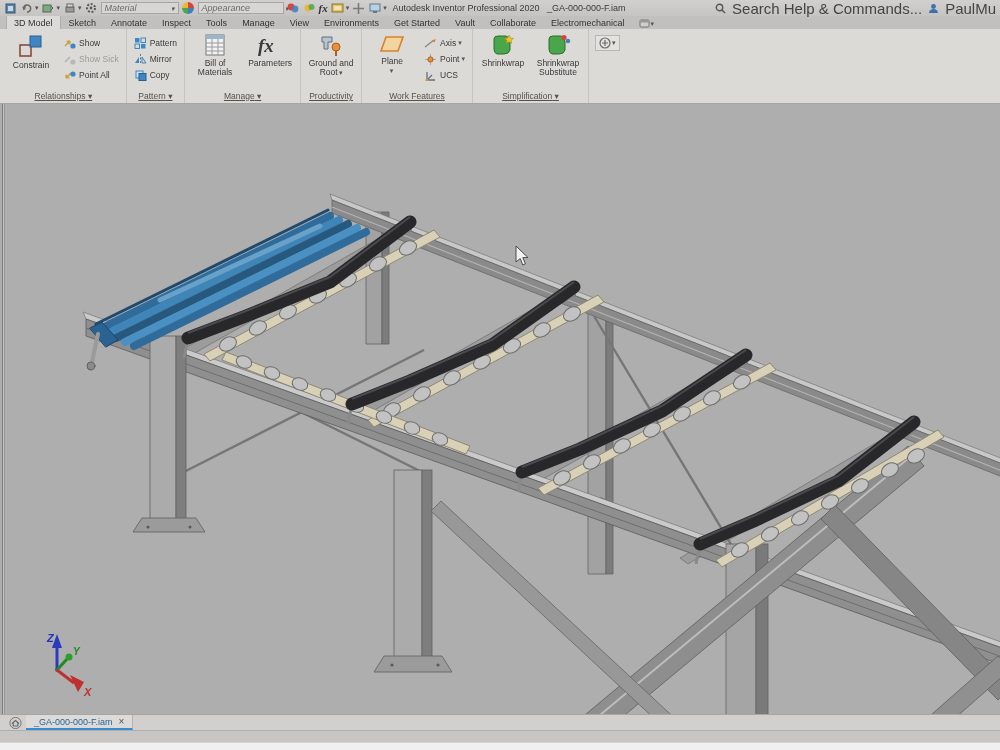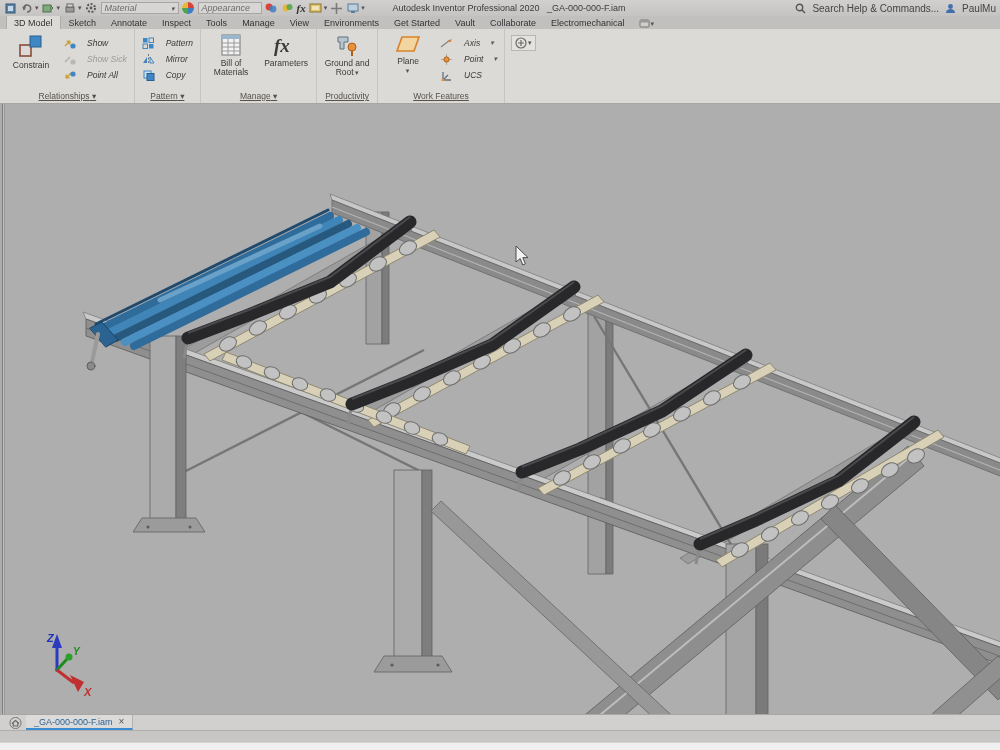--- a/index.html
+++ b/index.html
@@ -8,41 +8,41 @@
   .window { width:1000px; height:750px; display:flex; flex-direction:column; position:relative; }
 
   
   .titlebar { height:16px; background:linear-gradient(#d2d0ce,#c6c4c2);
     display:flex; align-items:center; font-size:9px; color:#3c3c3c; padding:0 4px; position:relative; }
   .qat { display:flex; align-items:center; gap:3px; }
   .qicon { width:13px; height:12px; display:inline-flex; align-items:center; justify-content:center; }
   .ddar { font-size:7px; color:#555; margin-left:-1px; }
   .combo { display:flex; align-items:flex-end; gap:4px; border:1px solid #a8a6a4; background:#d8d6d4;
     color:#6a6a6a; font-style:italic; height:12px; padding:0 3px; width:78px; justify-content:space-between; }
-  .combo.small { width:64px;gap:36px; }
+  .combo.small { width:86px;gap:36px; }
   .title-center { position:absolute; left:18px; right:0; text-align:center; font-size:9px; color:#3a3a3a; pointer-events:none; }
-  .tb-right { margin-left:auto; display:flex; align-items:center; gap:5px; font-size:10px; color:#444; }
+  .tb-right { margin-left:auto; display:flex; align-items:center; gap:5px; font-size:15px; color:#444; }
   .fxq { font-family:"Liberation Serif", serif; font-style:italic; font-weight:bold; font-size:11px; color:#333; }
 
   
   .tabstrip { height:13px; background:#c2c0be; display:flex; align-items:flex-end; padding:0 6px; gap:1px; }
   .rtab { font-size:9px; color:#333; padding:7px 7px 1px; white-space:nowrap; }
   .rtab.active { background:#dcdad6; border:1px solid #b0aeaa; border-bottom:none; }
   .tab-extra { display:flex; align-items:center; gap:2px; padding:0 6px 1px; }
 
   
   .ribbon { height:75px; background:#dcdad6; border-bottom:1px solid #a8a6a2; display:flex; padding:0 1px; }
   .panel { display:flex; flex-direction:column; border-right:1px solid #c6c4c0; }
   .panel-body { flex:1; display:flex; align-items:flex-start; padding:2px 4px 0; gap:3px; }
   .panel-footer { font-size:8.5px; color:#55514d; text-align:center; padding:0 6px 2px; white-space:nowrap;text-decoration:underline; }
   .bigbtn { width:52px; display:flex; flex-direction:column; align-items:center; text-align:center;
     font-size:8.5px; line-height:1.05; color:#3a3a3a; padding:2px 1px 0; cursor:default; }
   .bigbtn svg { margin-bottom:2px; }
   .smallcol { display:flex; flex-direction:column; padding-top:4px; }
-  .smallbtn { display:flex; align-items:center; gap:11px; font-size:8.5px; color:#3a3a3a; height:16px; padding:0 3px; white-space:nowrap;font-style:italic; }
+  .smallbtn { display:flex; align-items:center; gap:3px; font-size:8.5px; color:#3a3a3a; height:16px; padding:0 3px; white-space:nowrap; }
   .smallbtn.disabled { color:#9d9b98; }
   .ribbon-extra { align-self:flex-start; margin:6px 0 0 6px; display:flex; align-items:center; gap:2px;
     border:1px solid #b9b7b3; background:#e4e2de; padding:1px 3px; }
 
   
   .viewport { height:610px; position:relative; background:#aeaeae; overflow:hidden; }
   .browser-splitter { position:absolute; left:2px; top:0; bottom:0; width:3px;
     background:#c2c2c2; border-left:1px solid #7c7c7c; border-right:1px solid #989898; }
 
   
@@ -324,20 +324,40 @@
                 <path d="M3,10 L3,2 M3,10 L11,10 M3,10 L8,5" stroke="#5f7080" stroke-width="1.3" fill="none"></path>
                 <circle cx="3" cy="10" r="1.6" fill="#e8913a"></circle>
               </svg>
             <span>UCS</span>
           </div>
         </div>
       </div>
       <div class="panel-footer"><span>Work Features</span></div>
     </div>
 
+    <div class="panel">
+      <div class="panel-body">
+        <div class="bigbtn">
+          <svg width="26" height="24">
+            <path d="M4,6 Q4,3 8,3 L16,3 Q20,4 20,9 L20,17 Q19,21 14,21 L7,21 Q4,20 4,16 Z" fill="#4aa64a" stroke="#2d6e2d"></path>
+            <path d="M19,2 L20.4,5 L23.5,5.4 L21,7.4 L21.8,10.4 L19,8.8 L16.2,10.4 L17,7.4 L14.5,5.4 L17.6,5 Z" fill="#f0c030" stroke="#b08a10" stroke-width=".6"></path>
+          </svg>
+          <span>Shrinkwrap</span>
+        </div>
+        <div class="bigbtn">
+          <svg width="26" height="24">
+            <path d="M4,6 Q4,3 8,3 L16,3 Q20,4 20,9 L20,17 Q19,21 14,21 L7,21 Q4,20 4,16 Z" fill="#4aa64a" stroke="#2d6e2d"></path>
+            <circle cx="19" cy="4.5" r="2.6" fill="#d8443c"></circle>
+              <circle cx="23" cy="8" r="2.2" fill="#3f7fc1"></circle>
+          </svg>
+          <span>Shrinkwrap Substitute</span>
+        </div>
+      </div>
+      <div class="panel-footer"><span>Simplification</span> ▾</div>
+    </div>
 
     <div class="ribbon-extra">
       <svg width="12" height="12">
           <circle cx="6" cy="6" r="5" fill="none" stroke="#6a6a6a" stroke-width="1.2"></circle>
           <path d="M6,3 V9 M3,6 H9" stroke="#6a6a6a" stroke-width="1.2"></path>
         </svg>
       <span class="ddar">▾</span>
     </div>
   </div>
 

